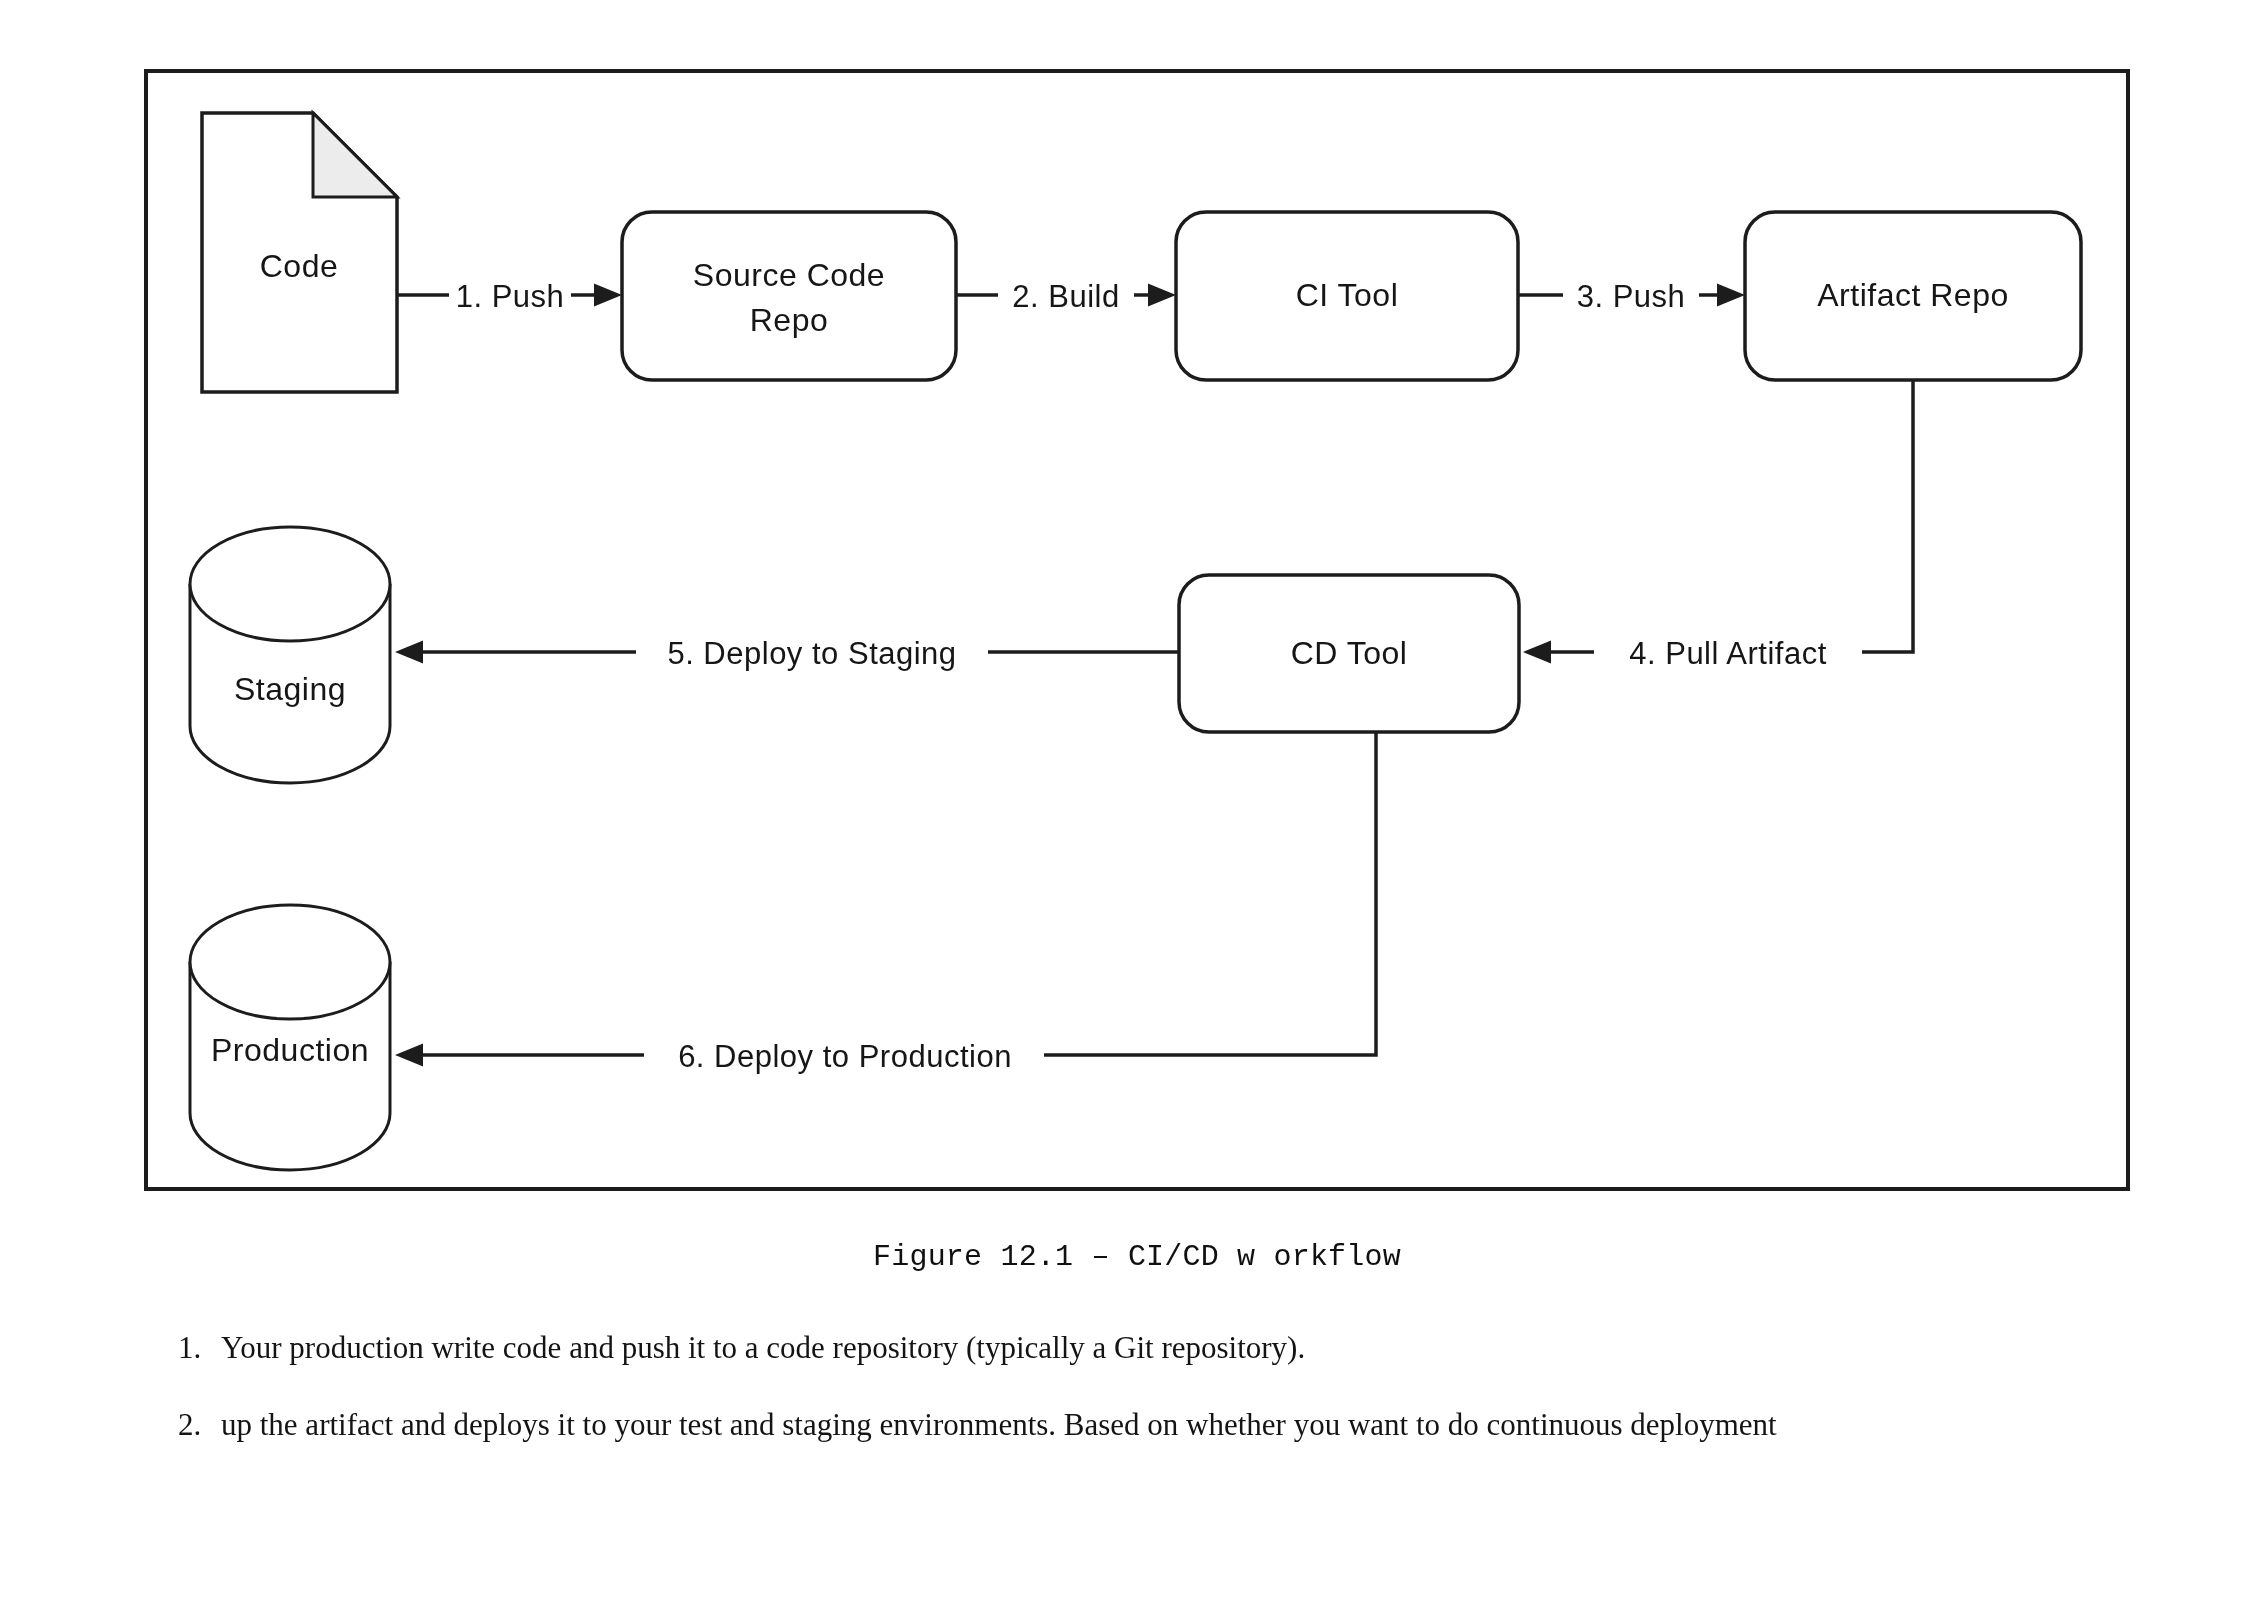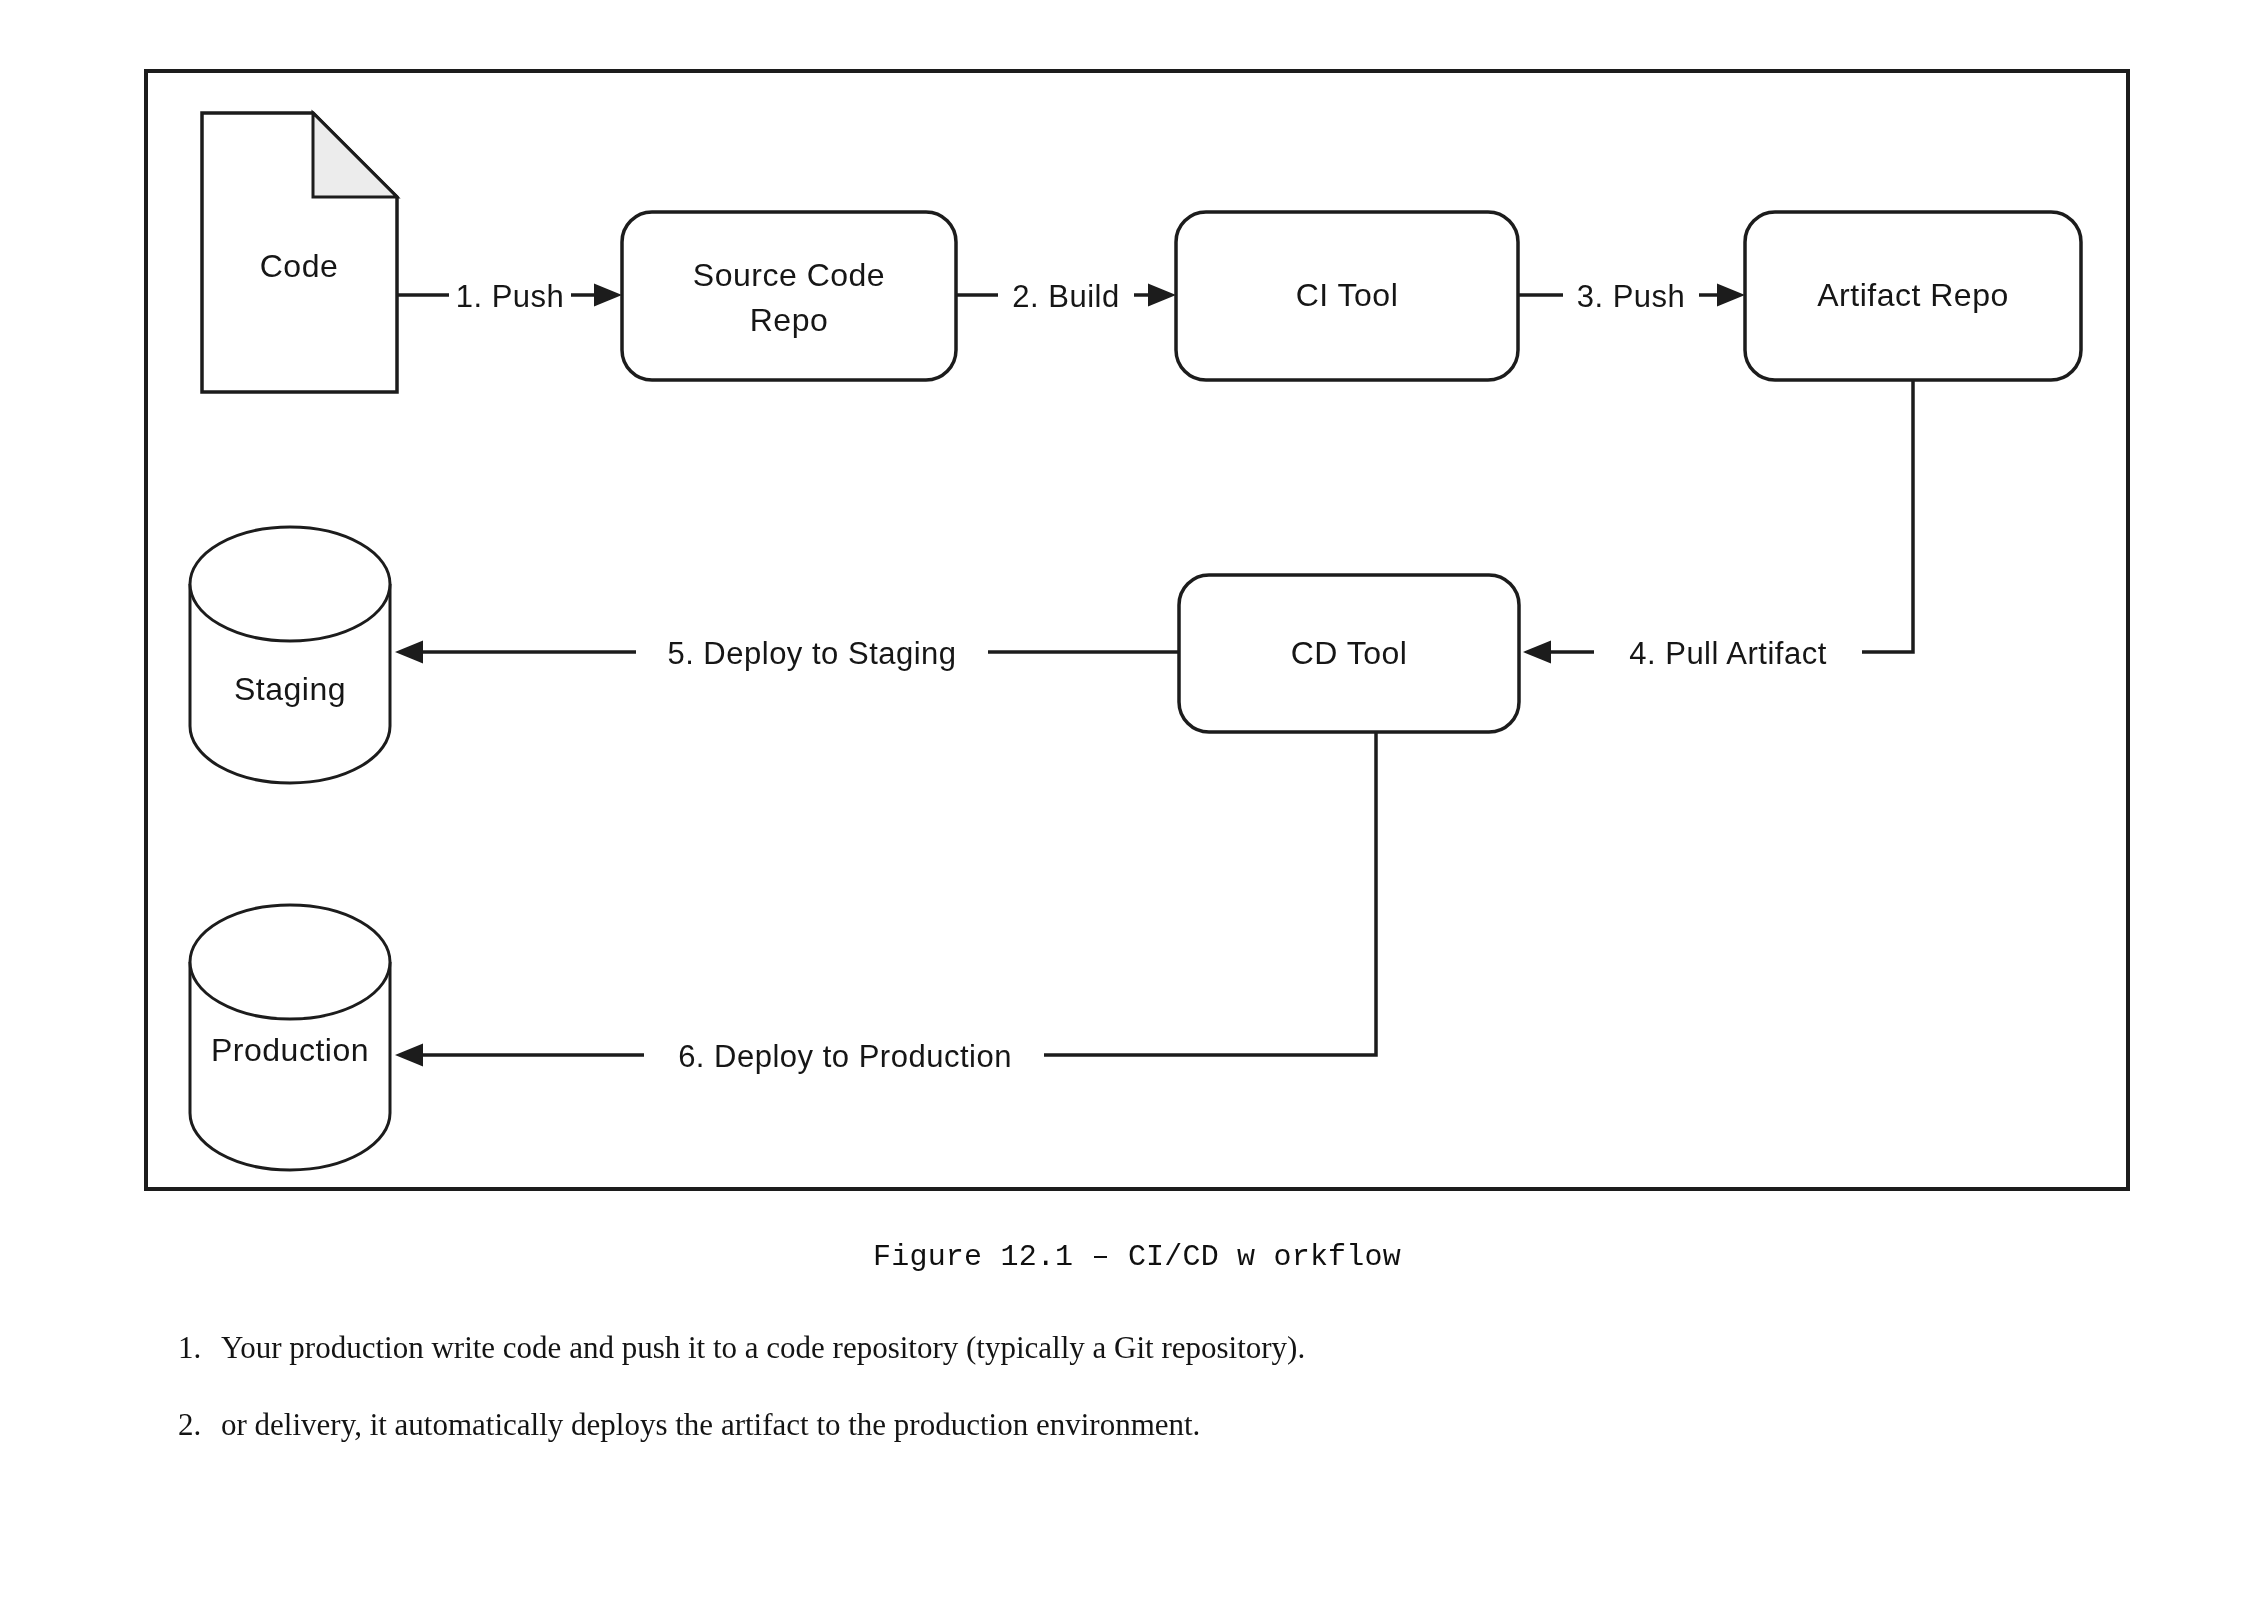--- a/index.html
+++ b/index.html
@@ -87,17 +87,17 @@
   <div class="list-item item-1">
     <span class="list-marker">1.</span>
     <div>
       <div>Your production write code and push it to a code repository (typically a Git repository).</div>
     </div>
   </div>
 
   <div class="list-item item-2">
     <span class="list-marker">2.</span>
     <div>
-      <div>or delivery, it automatically deploys the artifact to the production environment.</div>
+      <div>up the artifact and deploys it to your test and staging environments. Based on whether you want to do continuous deployment</div>
     </div>
   </div>
 
 </div>
 
 </body></html>

